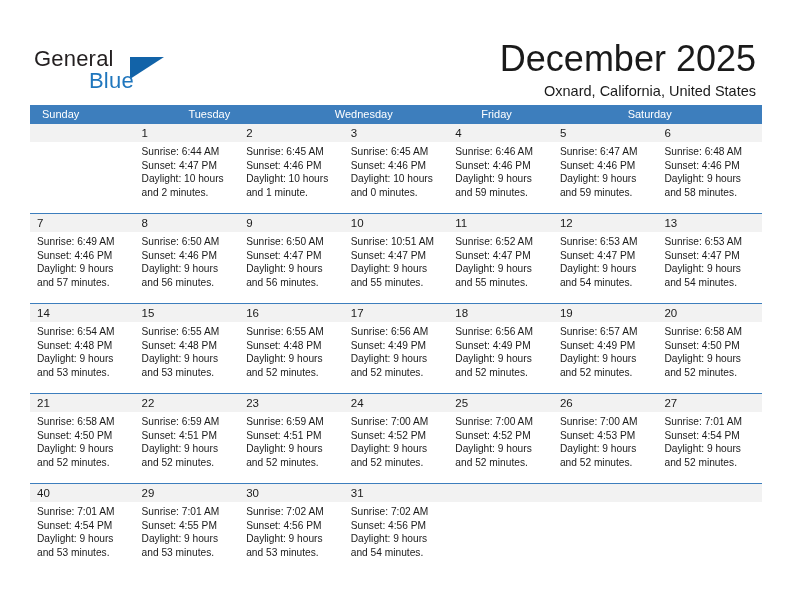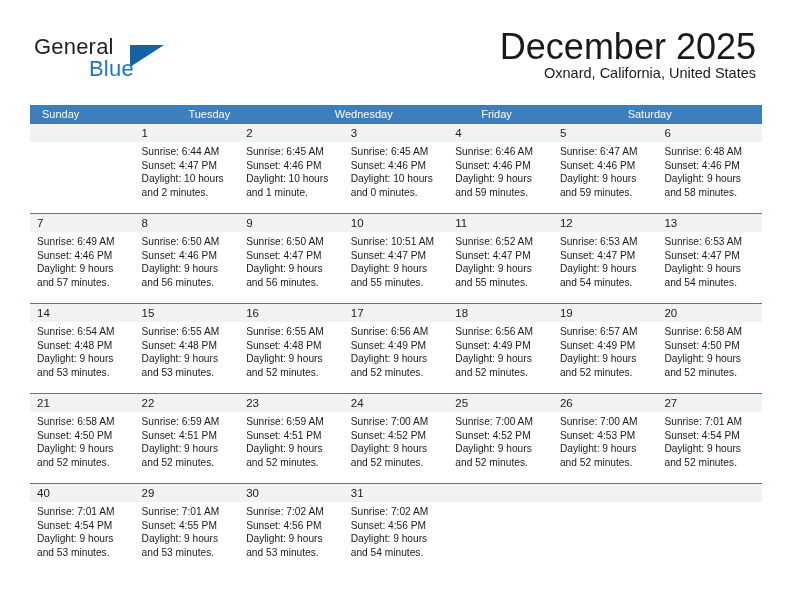--- a/index.html
+++ b/index.html
@@ -17,21 +17,21 @@
   .page {
     position: relative;
     width: 792px;
     height: 612px;
     box-sizing: border-box;
   }
 
   
   .top-bar {
     position: absolute;
-    left: 0; top: 0;
+    left: 0; top: 12px;
     width: 792px;
     height: 96px;
   }
   .brand {
     position: absolute;
     left: 34px;
     top: 34px;
     width: 180px;
     height: 52px;
   }
@@ -69,20 +69,21 @@
     text-align: right;
   }
   .cal-title {
     font-size: 36px;
     font-weight: normal;
     color: #1a1a1a;
     line-height: 34px;
     white-space: nowrap;
   }
   .cal-subtitle {
+    margin-top: 6px;
     font-size: 14.5px;
     color: #1a1a1a;
     line-height: 18px;
     white-space: nowrap;
   }
 
   
   .calendar {
     position: absolute;
     left: 30px;

